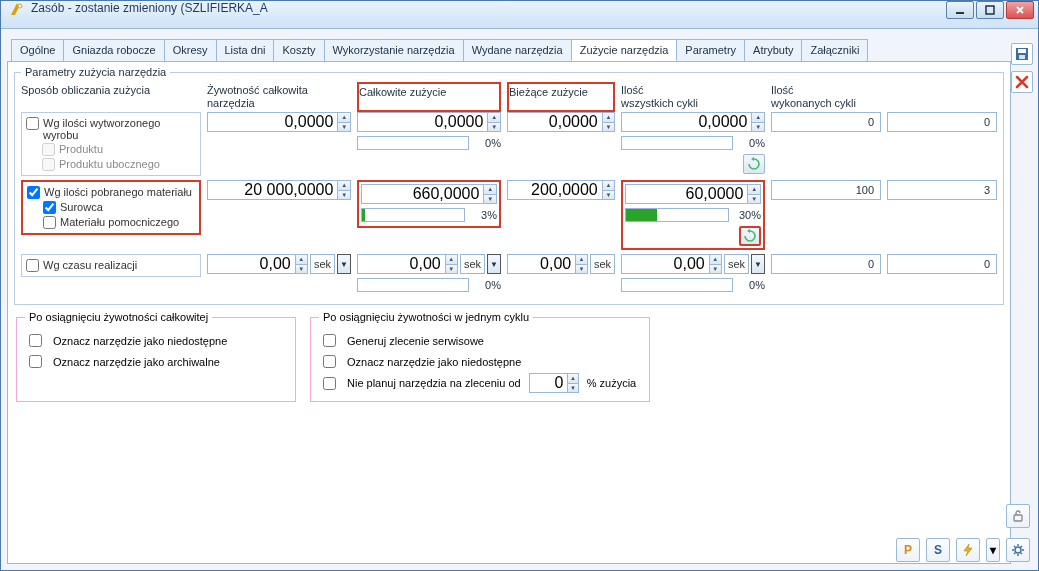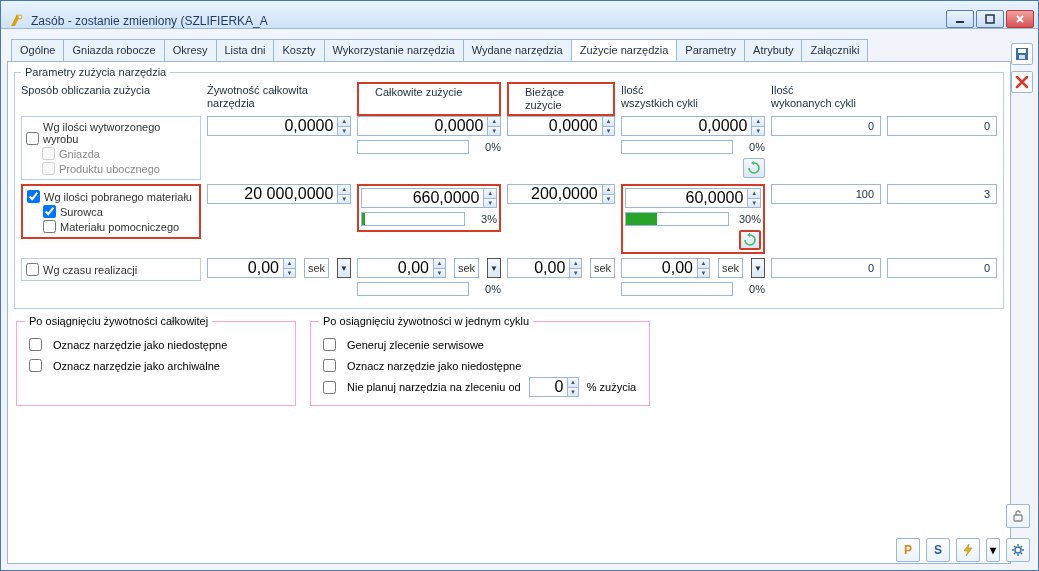--- a/index.html
+++ b/index.html
@@ -1,58 +1,58 @@
 <!DOCTYPE html>
 <html><head>
 <meta charset="utf-8">
 <style>
   * { box-sizing: border-box; font-family: "Segoe UI", Tahoma, Arial, sans-serif; }
   body { margin: 0; background: #fff; }
   .window { width: 1039px; height: 571px; border: 1px solid #4a78b0; background: #fff; position: relative; display: flex; flex-direction: column; }
-  .titlebar { height: 28px; background: linear-gradient(#eaf3fc, #cfe2f7); display: flex; align-items: flex-end; padding: 0 4px 0 8px; border-bottom: 1px solid #9ab8d8; }
+  .titlebar { height: 28px; background: linear-gradient(#eaf3fc, #cfe2f7); display: flex; align-items: flex-start; padding: 0 4px 0 8px; border-bottom: 1px solid #9ab8d8; }
   .titlebar .icon { width: 16px; height: 16px; margin-right: 6px; display: inline-flex; }
   .titlebar .title { font-size: 12px; color: #1d3a5f; flex: 1; }
   .winbtns { display: flex; gap: 2px; }
   .winbtn { width: 28px; height: 18px; border: 1px solid #5a7fab; border-radius: 2px; background: linear-gradient(#eaf3fc,#c8ddf2); display: flex; align-items: center; justify-content: center; font-size: 10px; color: #234; cursor: default; }
   .winbtn.close { background: linear-gradient(#f1a0a0,#d95353); border-color:#b23a3a; color:#fff; font-weight:bold; }
 
   .body { flex: 1; background: #f1f5fb; padding: 10px 6px 6px 6px; position: relative; display:flex; }
   .leftcol { flex:1; display:flex; flex-direction:column; }
   .rightcol { width: 28px; display:flex; flex-direction:column; align-items:center; padding-top:4px; gap:6px; }
 
   .tabs { display: flex; gap: 0; font-size: 11px; padding-left: 4px; }
   .tab { padding: 4px 8px 4px 8px; border: 1px solid #9ab8d8; border-bottom: none; background: #eaf3fc; margin-right: -1px; color: #234; cursor: default; }
   .tab.active { background: #fff; border-bottom: 1px solid #fff; position: relative; z-index: 2; }
   .tabpanel { border: 1px solid #9ab8d8; background: #fff; flex: 1; padding: 2px 6px; position: relative; overflow:auto;}
 
   fieldset.group { border: 1px solid #b9cde4; margin: 2px 0 6px 0; padding: 4px 6px 6px 6px; font-size: 11px; }
   fieldset.group > legend { font-size: 11px; color: #234; padding: 0 4px; }
 
   .hdrrow { display: grid; grid-template-columns: 180px 144px 144px 108px 144px 110px 110px; gap: 6px; font-size: 11px; color: #234; }
   .hdrcell { padding: 2px 0; line-height: 13px; }
-  .hdrcell.redbox { border: 2px solid #d43c2a; padding: 2px 16px; }
+  .hdrcell.redbox { border: 2px solid #d43c2a; padding: 2px 0; }
 
   .datarow { display: grid; grid-template-columns: 180px 144px 144px 108px 144px 110px 110px; gap: 6px; font-size: 11px; color: #234; align-items: start; margin-bottom: 4px; }
 
   .methodcell { border: 1px solid #b9cde4; padding: 4px 4px; display:flex; flex-direction:column; gap:2px; }
   .methodcell.redbox { border: 2px solid #d43c2a; }
-  .chk { display: flex; align-items: flex-end; gap: 4px; font-size: 11px; color: #333; }
+  .chk { display: flex; align-items: flex-start; gap: 4px; font-size: 11px; color: #333; }
   .chk.dim { color: #8a8a8a; }
   .chk input { width:13px; height:13px; margin:0; }
 
   .valcell { display:flex; flex-direction:column; gap:2px; align-items:stretch; }
   .valcell.redbox { border: 2px solid #d43c2a; padding: 2px; }
 
   .spin { display:flex; align-items:center; border:1px solid #9ab8d8; background:#fff; height:20px; }
   .spin input { border:none; outline:none; width:100%; text-align:right; font-size:16px; padding:0 4px; height:18px; background:transparent; }
   .spinbtns { width:14px; display:flex; flex-direction:column; height:18px; }
   .spinbtn { flex:1; border-left:1px solid #9ab8d8; background:linear-gradient(#f4f8fc,#dbe7f3); font-size:6px; line-height:8px; text-align:center; color:#456; cursor:default; }
   .spinbtn + .spinbtn { border-top:1px solid #9ab8d8; }
 
-  .unitcombo { display:flex; gap:8px; }
+  .unitcombo { display:flex; gap:2px; }
   .unitcombo .spin { flex:1; }
   .unit { display:flex; align-items:center; border:1px solid #9ab8d8; background:#fff; height:20px; font-size:11px; padding:0 3px; color:#333; }
   .dd { width:14px; height:20px; border:1px solid #555; background:linear-gradient(#f4f8fc,#dbe7f3); display:flex; align-items:center; justify-content:center; font-size:8px; }
 
   .pct { display:flex; align-items:center; height:18px; gap:4px; }
   .bar { flex:1; border:1px solid #9ab8d8; height:14px; background:#fff; position:relative; }
   .bar .fill { position:absolute; left:0; top:0; bottom:0; background:#28a428; }
   .pcttxt { width:28px; text-align:right; font-size:11px; }
 
   .ro { border:1px solid #9ab8d8; background:#fff; height:20px; display:flex; align-items:center; justify-content:flex-end; padding:0 6px; font-size:11px; }
@@ -142,21 +142,21 @@
           </div>
 
           <div class="datarow">
             <div class="methodcell">
               <label class="chk">
                   <input type="checkbox" style="">
                   <span>Wg ilości wytworzonego wyrobu</span>
                 </label>
               <label class="chk dim" style="padding-left:16px">
                   <input type="checkbox" disabled="" style="">
-                  <span>Gniazda</span>
+                  <span>Produktu</span>
                 </label>
               <label class="chk dim" style="padding-left:16px">
                   <input type="checkbox" disabled="" style="">
                   <span>Produktu ubocznego</span>
                 </label>
             </div>
             <div class="valcell">
               <div class="spin">
                   <input value="0,0000" style="">
                   <div class="spinbtns">

